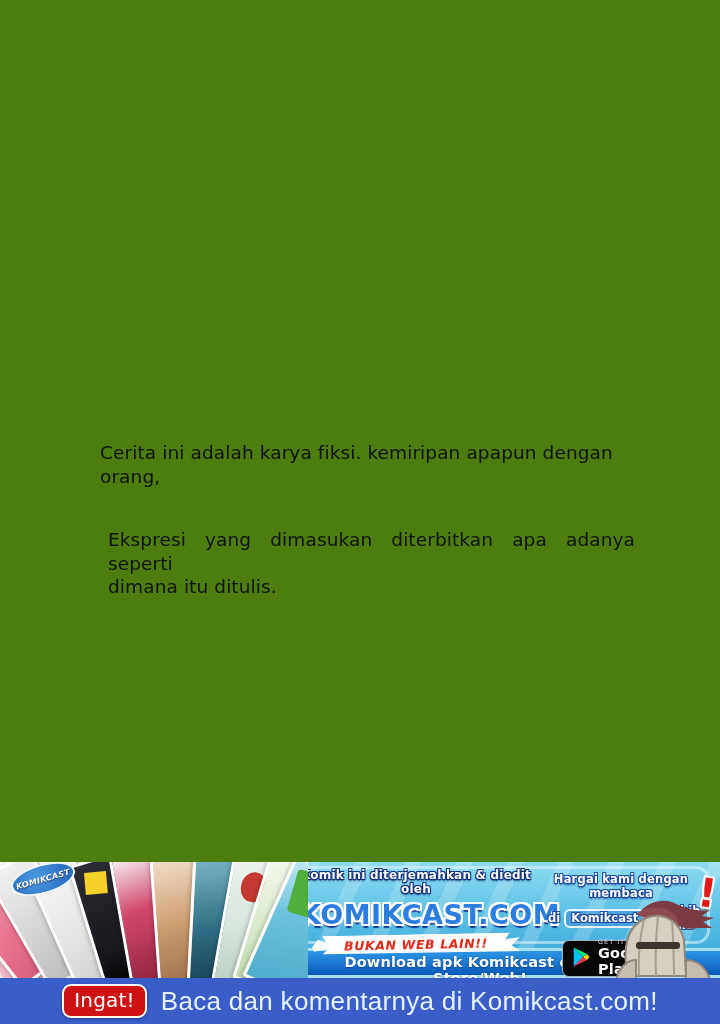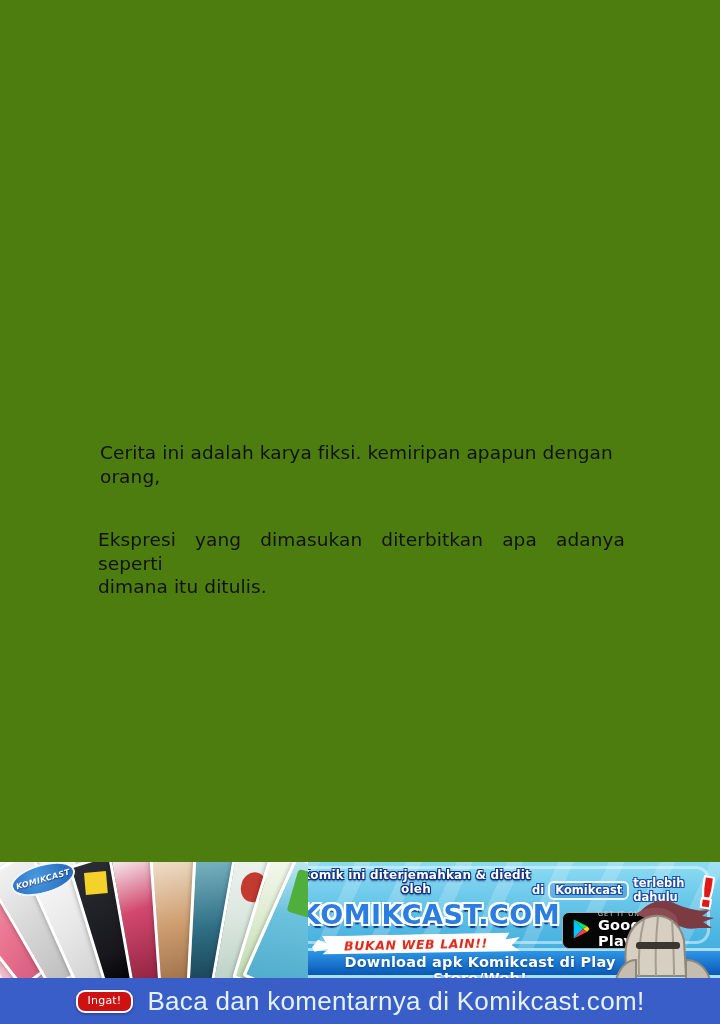--- a/index.html
+++ b/index.html
@@ -2,21 +2,21 @@
 <html><head>
 <meta charset="utf-8">
 <style>
   * { margin:0; padding:0; box-sizing:border-box; }
   html,body { width:720px; height:1024px; background:#ffffff; font-family:"DejaVu Sans", sans-serif; }
   .page { position:relative; width:720px; height:1024px; overflow:hidden; background:#4d7c0f; }
 
   
   .disclaimer { position:absolute; color:#121212; font-size:18.5px; line-height:23.5px; letter-spacing:0.1px; }
   .disc1 { left:100px; top:441px; width:532px; }
-  .disc2 { left:98px;  top:528px; width:527px; }
+  .disc2 { left:108px;  top:528px; width:527px; }
   .jline { text-align:justify; text-align-last:justify; }
 
   
   .banner { position:absolute; left:0; top:862px; width:720px; height:116px;
             background:linear-gradient(180deg,#8edcf2 0%, #5cc0e6 45%, #2f9fd8 100%); overflow:hidden; }
   .banner-streaks { position:absolute; inset:0;
             background:repeating-linear-gradient(115deg, rgba(255,255,255,0.18) 0 14px, rgba(255,255,255,0) 14px 46px); }
   .inner-panel { position:absolute; left:296px; top:4px; width:414px; height:78px;
             border:3px solid rgba(225,248,255,0.55); border-radius:14px; }
 
@@ -71,39 +71,39 @@
         clip-path:polygon(0 55%, 3% 18%, 7% 38%, 5% 0, 95% 4%, 93% 36%, 100% 26%, 96% 66%, 100% 96%, 5% 92%, 8% 64%, 1% 78%);
         display:flex; align-items:center; justify-content:center; }
   .brush span { color:#e02818; font-size:12.5px; font-weight:700; font-style:italic; letter-spacing:0.6px; }
 
   
   .right-block { position:absolute; left:532px; top:10px; width:178px; z-index:4; color:#ffffff; }
   .appeal-l1 { font-size:11.5px; font-weight:700; letter-spacing:0.2px; text-align:center;
         text-shadow:-1px -1px 0 #1a4aa0, 1px -1px 0 #1a4aa0, -1px 1px 0 #1a4aa0, 1px 1px 0 #1a4aa0, 0 2px 2px #1a4aa0; }
   .appeal-l2 { margin-top:4px; display:flex; align-items:center; justify-content:flex-start; gap:4px;
         font-size:11.5px; font-weight:700;
-        text-shadow:-1px -1px 0 #1a4aa0, 1px -1px 0 #1a4aa0, -1px 1px 0 #1a4aa0, 1px 1px 0 #1a4aa0; }
+        text-shadow:-1px -1px 0 #1a4aa0, 1px -1px 0 #1a4aa0, -1px 1px 0 #1a4aa0, 1px 1px 0 #1a4aa0;margin-left:16px; }
   .brand-box { border:2px solid #eaf6ff; border-radius:6px; padding:0 5px 1px; background:rgba(40,110,200,0.35); }
   .excl { position:absolute; right:-6px; top:-2px; font-size:40px; font-weight:900; color:#e01818; transform:rotate(8deg);
         text-shadow:-2px -2px 0 #fff, 2px -2px 0 #fff, -2px 2px 0 #fff, 2px 2px 0 #fff, 0 3px 2px rgba(60,0,0,0.5); }
 
   .gp-badge { margin:8px auto 0; width:118px; height:37px; background:#060606; border:1.5px solid #9ab0bb;
         border-radius:7px; display:flex; align-items:center; padding:3px 8px; gap:7px; cursor:pointer; }
   .gp-text { display:flex; flex-direction:column; line-height:1.1; }
   .gp-geton { color:#cfcfcf; font-size:6.5px; letter-spacing:1px; }
   .gp-name  { color:#ffffff; font-size:14.5px; font-weight:700; letter-spacing:0.2px; }
 
   
   .helmet { position:absolute; left:606px; top:36px; width:114px; height:82px; z-index:6; }
 
   
   .footer { position:absolute; left:0; top:978px; width:720px; height:46px; background:#3a5ec8; z-index:10;
         display:flex; align-items:center; justify-content:center; gap:14px; }
   .ingat { background:#ce1212; border:2.5px solid #ffffff; border-radius:9px; padding:2px 10px 4px;
-        color:#ffffff; font-size:11px; letter-spacing:0.2px; box-shadow:0 1px 3px rgba(0,0,30,0.4); }
+        color:#ffffff; font-size:20px; letter-spacing:0.2px; box-shadow:0 1px 3px rgba(0,0,30,0.4); }
   .footer-msg { color:#e4f2fd; font-size:26px; letter-spacing:0.3px; font-family:"Liberation Sans", sans-serif; }
 </style>
 </head>
 <body>
 
 <div class="page">
 
   <div class="disclaimer disc1">
     <div>Cerita ini adalah karya fiksi. kemiripan apapun dengan orang,</div>
   </div>
@@ -133,20 +133,21 @@
 
     <div class="center-block">
       <div class="translated">Komik ini diterjemahkan &amp; diedit oleh</div>
       <div class="site-logo">KOMIKCAST.COM</div>
       <div class="brush">
         <span>BUKAN WEB LAIN!!</span>
       </div>
     </div>
 
     <div class="right-block">
+      <div class="appeal-l1">Hargai kami dengan membaca</div>
       <div class="appeal-l2">
         <span>di</span>
         <span class="brand-box">Komikcast</span>
         <span>terlebih dahulu</span>
       </div>
       <div class="excl">!</div>
 
       <div class="gp-badge">
         <span>
           <svg width="20" height="22" viewBox="0 0 22 24">

